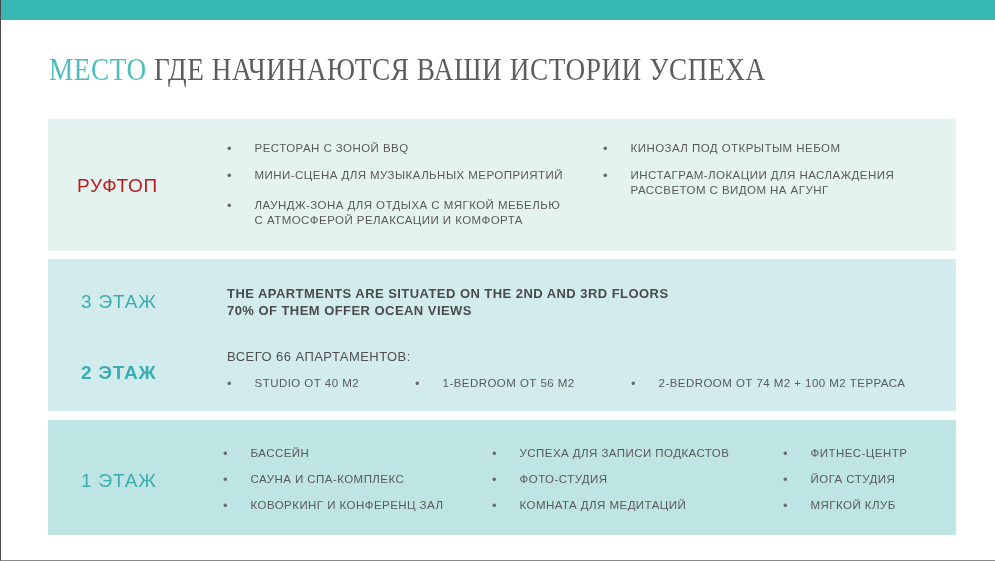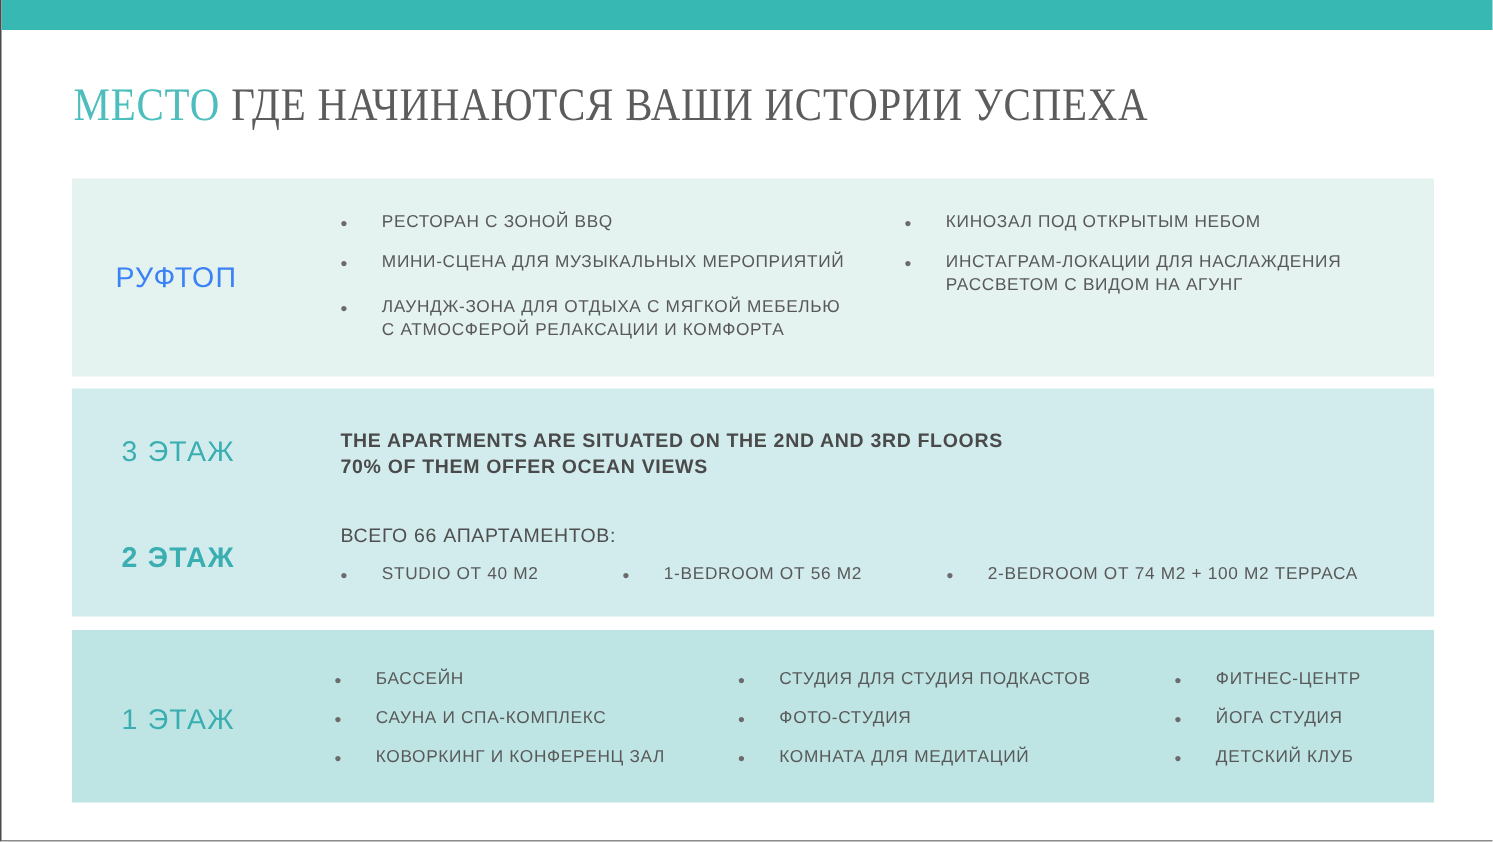--- a/index.html
+++ b/index.html
@@ -101,21 +101,21 @@
 <body>
 
 <div class="topbar" style="background: rgb(56, 184, 178);"></div>
 
 <div class="heading">
   <span class="accent" style="color: rgb(77, 189, 189);">МЕСТО</span><span> ГДЕ НАЧИНАЮТСЯ ВАШИ ИСТОРИИ УСПЕХА</span>
 </div>
 
 <div class="panel p1" style="background: rgb(228, 242, 240);"></div>
 
-<div class="floor-label" style="left: 76px; top: 175px; color: #3b82f6;">РУФТОП</div>
+<div class="floor-label" style="left: 76px; top: 175px; color: #b91c1c;">РУФТОП</div>
 
 <div class="bullet-row" style="left:226px; top:141px;">
   <span class="bullet-dot">•</span>
   <span class="bullet-text">РЕСТОРАН С ЗОНОЙ BBQ</span>
 </div>
 <div class="bullet-row" style="left:226px; top:168px;">
   <span class="bullet-dot">•</span>
   <span class="bullet-text">МИНИ-СЦЕНА ДЛЯ МУЗЫКАЛЬНЫХ МЕРОПРИЯТИЙ</span>
 </div>
 <div class="bullet-row" style="left:226px; top:198px;">
@@ -170,35 +170,35 @@
   <span class="bullet-dot">•</span>
   <span class="bullet-text">САУНА И СПА-КОМПЛЕКС</span>
 </div>
 <div class="bullet-row" style="left:222px; top:498px;">
   <span class="bullet-dot">•</span>
   <span class="bullet-text">КОВОРКИНГ И КОНФЕРЕНЦ ЗАЛ</span>
 </div>
 
 <div class="bullet-row" style="left:491px; top:446px;">
   <span class="bullet-dot">•</span>
-  <span class="bullet-text">СТУДИЯ ДЛЯ СТУДИЯ ПОДКАСТОВ</span>
+  <span class="bullet-text">УСПЕХА ДЛЯ ЗАПИСИ ПОДКАСТОВ</span>
 </div>
 <div class="bullet-row" style="left:491px; top:472px;">
   <span class="bullet-dot">•</span>
   <span class="bullet-text">ФОТО-СТУДИЯ</span>
 </div>
 <div class="bullet-row" style="left:491px; top:498px;">
   <span class="bullet-dot">•</span>
   <span class="bullet-text">КОМНАТА ДЛЯ МЕДИТАЦИЙ</span>
 </div>
 
 <div class="bullet-row" style="left:782px; top:446px;">
   <span class="bullet-dot">•</span>
   <span class="bullet-text">ФИТНЕС-ЦЕНТР</span>
 </div>
 <div class="bullet-row" style="left:782px; top:472px;">
   <span class="bullet-dot">•</span>
   <span class="bullet-text">ЙОГА СТУДИЯ</span>
 </div>
 <div class="bullet-row" style="left:782px; top:498px;">
   <span class="bullet-dot">•</span>
-  <span class="bullet-text">ДЕТСКИЙ КЛУБ</span>
+  <span class="bullet-text">МЯГКОЙ КЛУБ</span>
 </div>
 
 </body></html>

